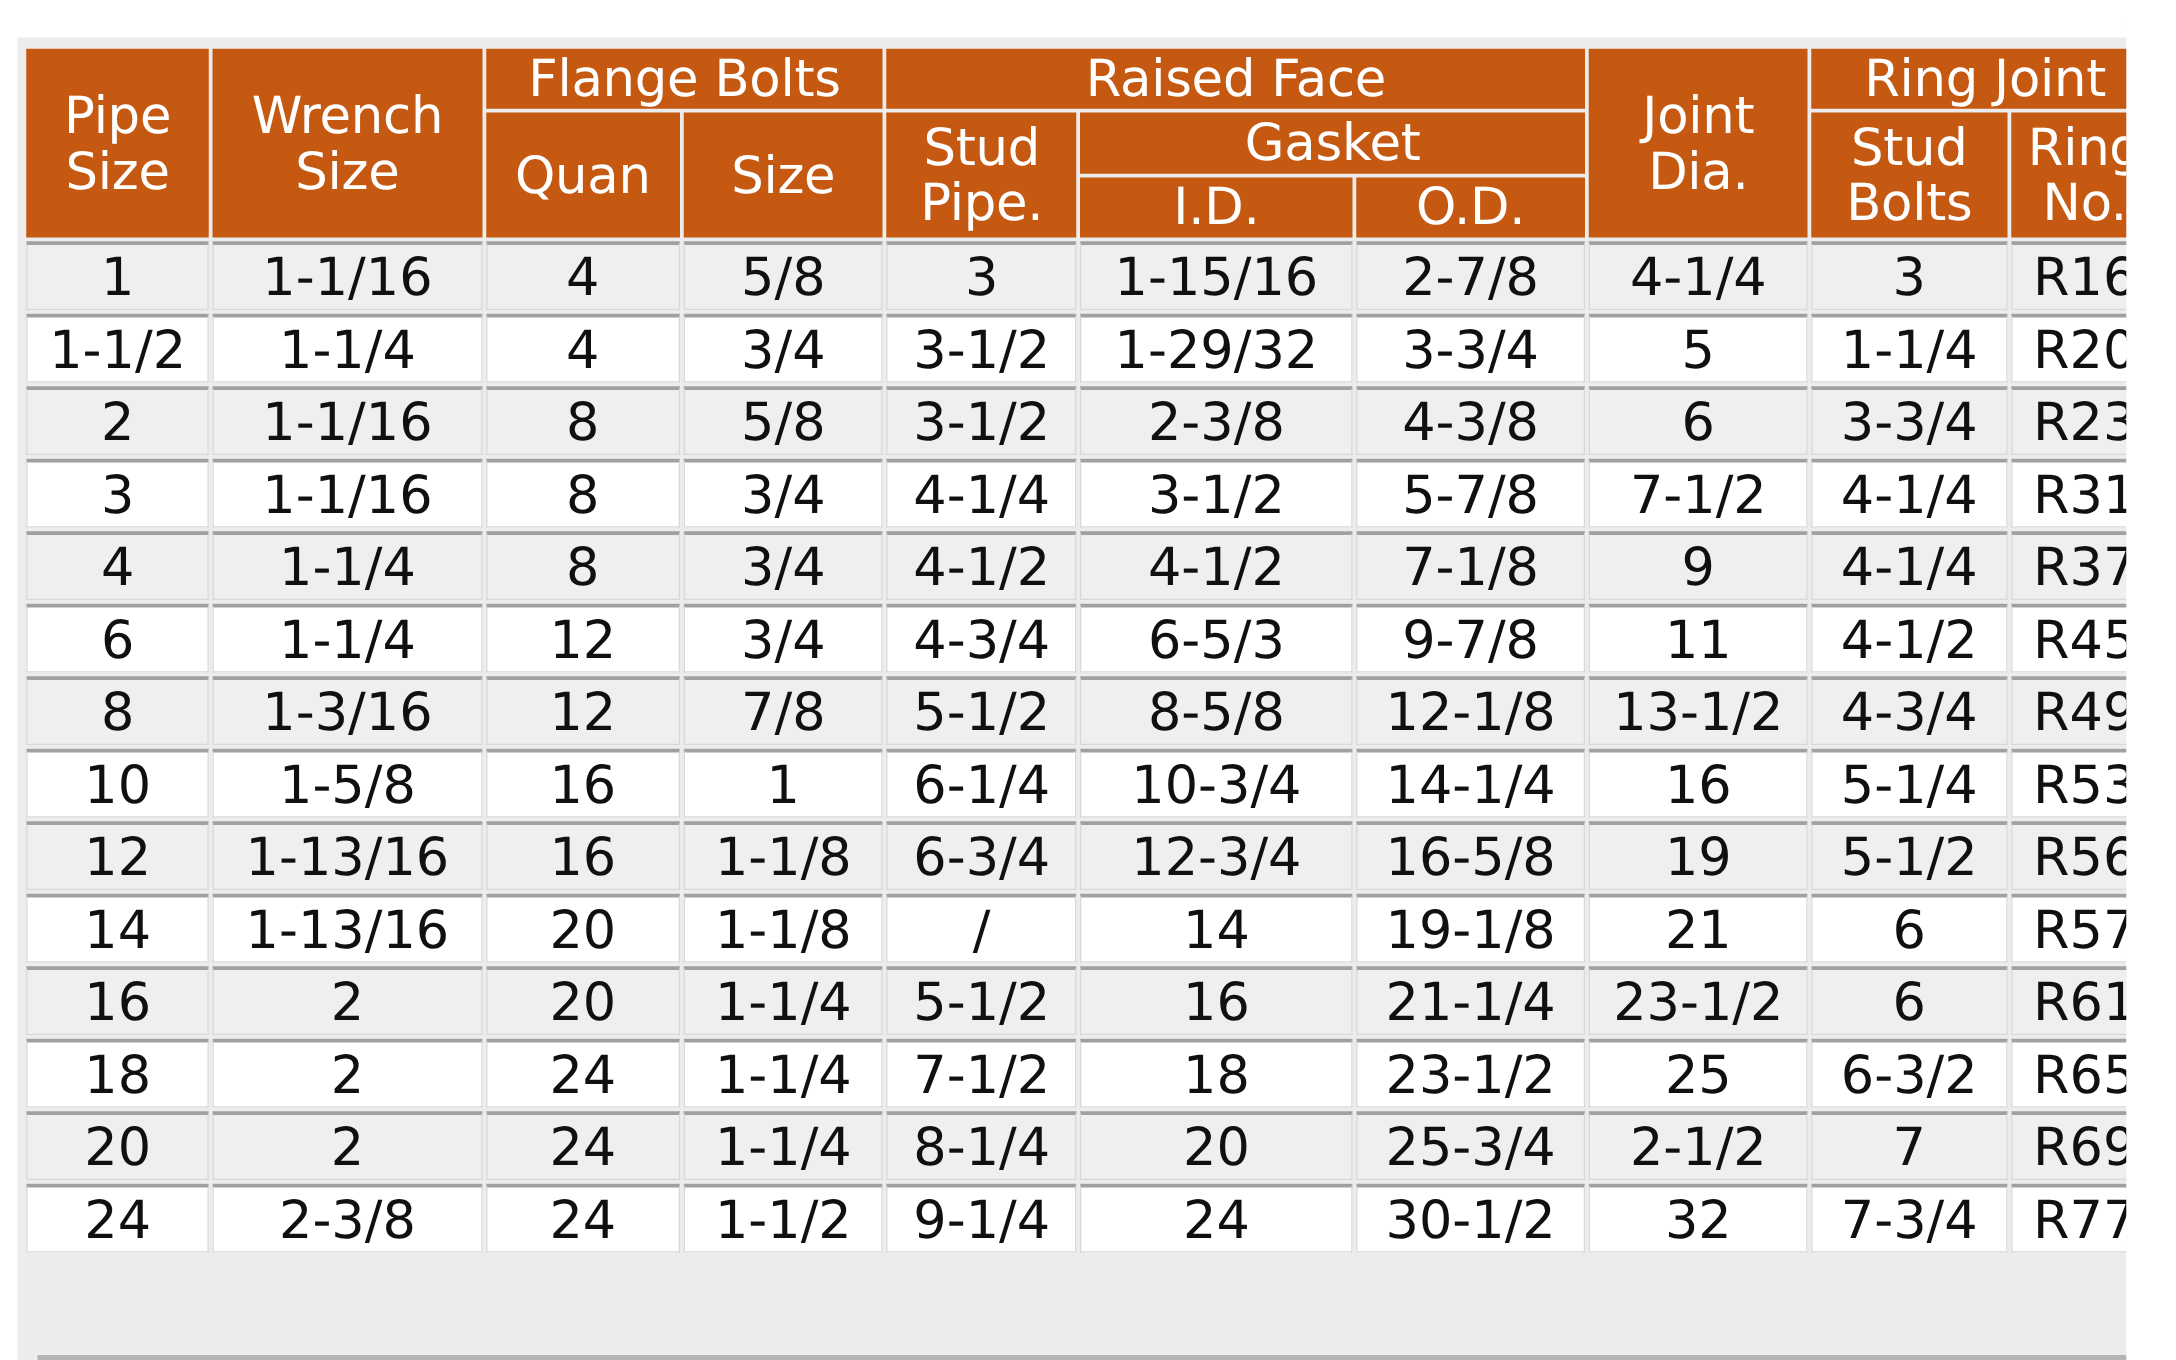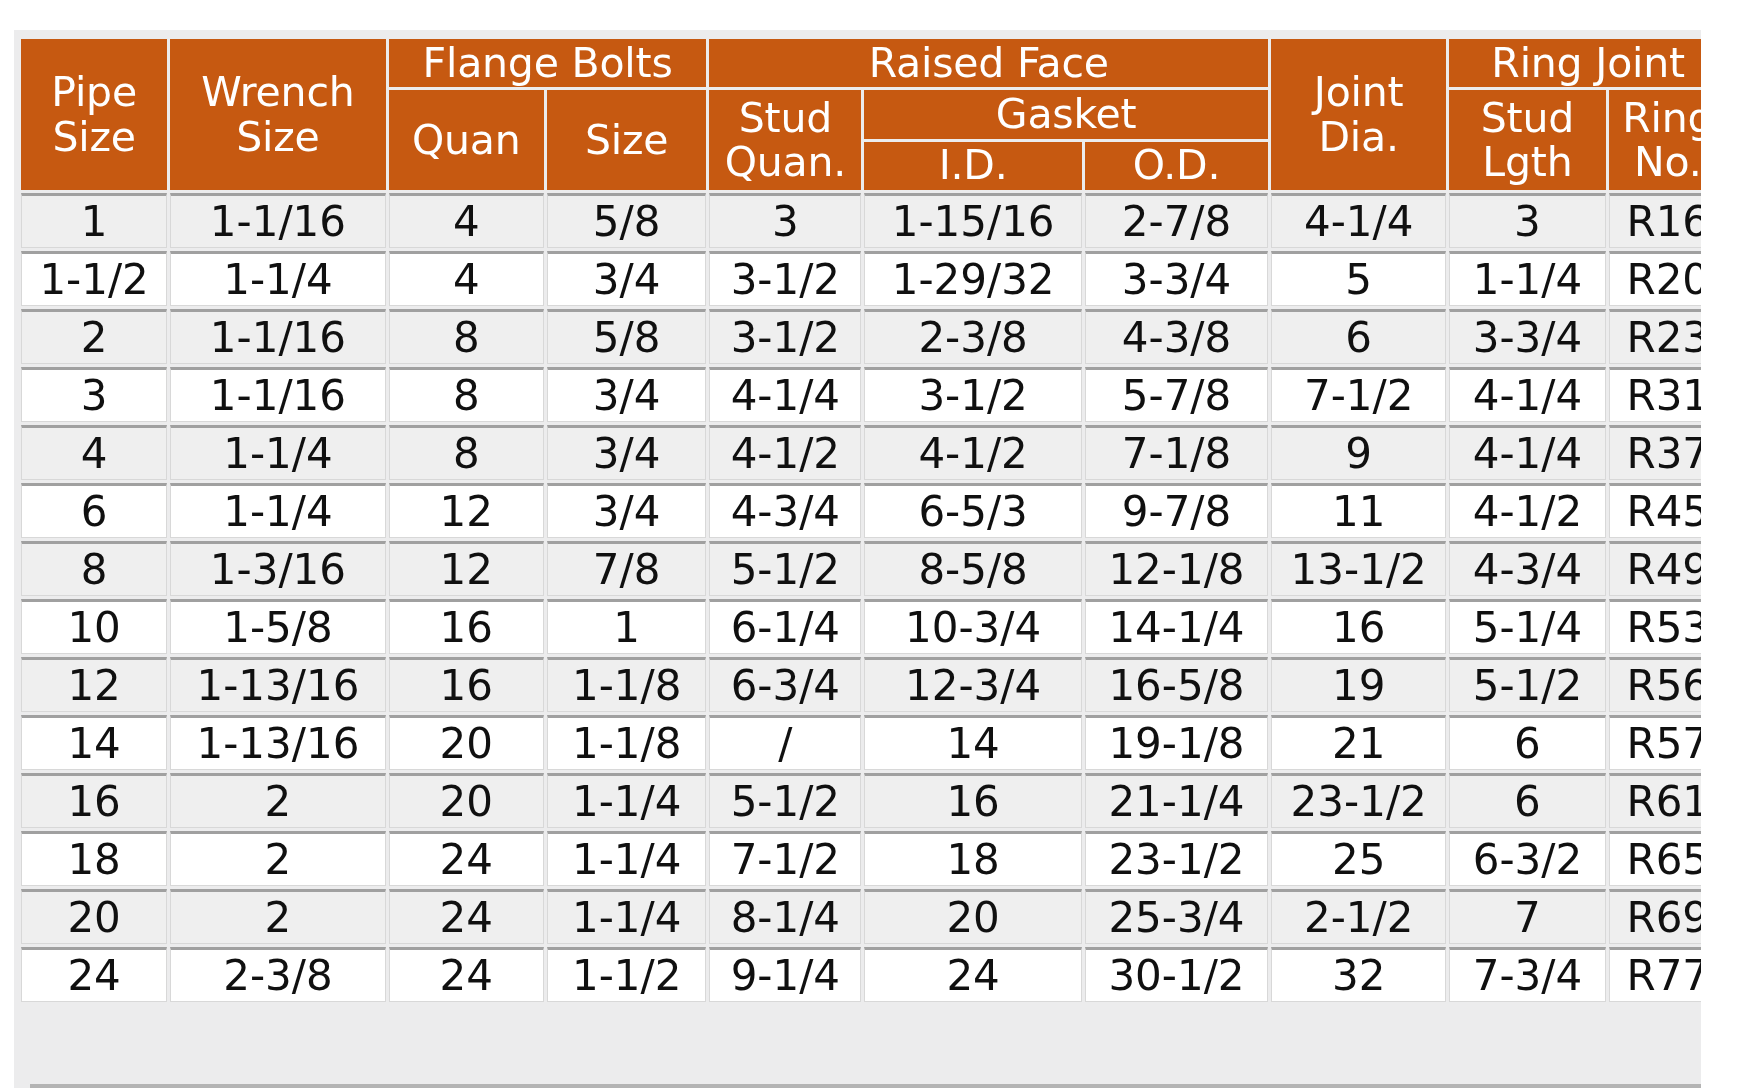--- a/index.html
+++ b/index.html
@@ -150,26 +150,26 @@
             <span class="hdr-2line">Joint</span>
             <span class="hdr-2line">Dia.</span>
           </th>
           <th class="h-grp" colspan="2">Ring Joint</th>
         </tr>
         <tr>
           <th class="h-grp2" rowspan="2">Quan</th>
           <th class="h-grp2" rowspan="2">Size</th>
           <th class="h-grp2" rowspan="2">
             <span class="hdr-2line">Stud</span>
-            <span class="hdr-2line">Quan.</span>
+            <span class="hdr-2line">Pipe.</span>
           </th>
           <th class="h-sub" colspan="2">Gasket</th>
           <th class="h-grp2" rowspan="2">
             <span class="hdr-2line">Stud</span>
-            <span class="hdr-2line">Lgth</span>
+            <span class="hdr-2line">Bolts</span>
           </th>
           <th class="h-grp2" rowspan="2">
             <span class="hdr-2line">Ring</span>
             <span class="hdr-2line">No.</span>
           </th>
         </tr>
         <tr>
           <th class="h-sub">I.D.</th>
           <th class="h-sub">O.D.</th>
         </tr>

